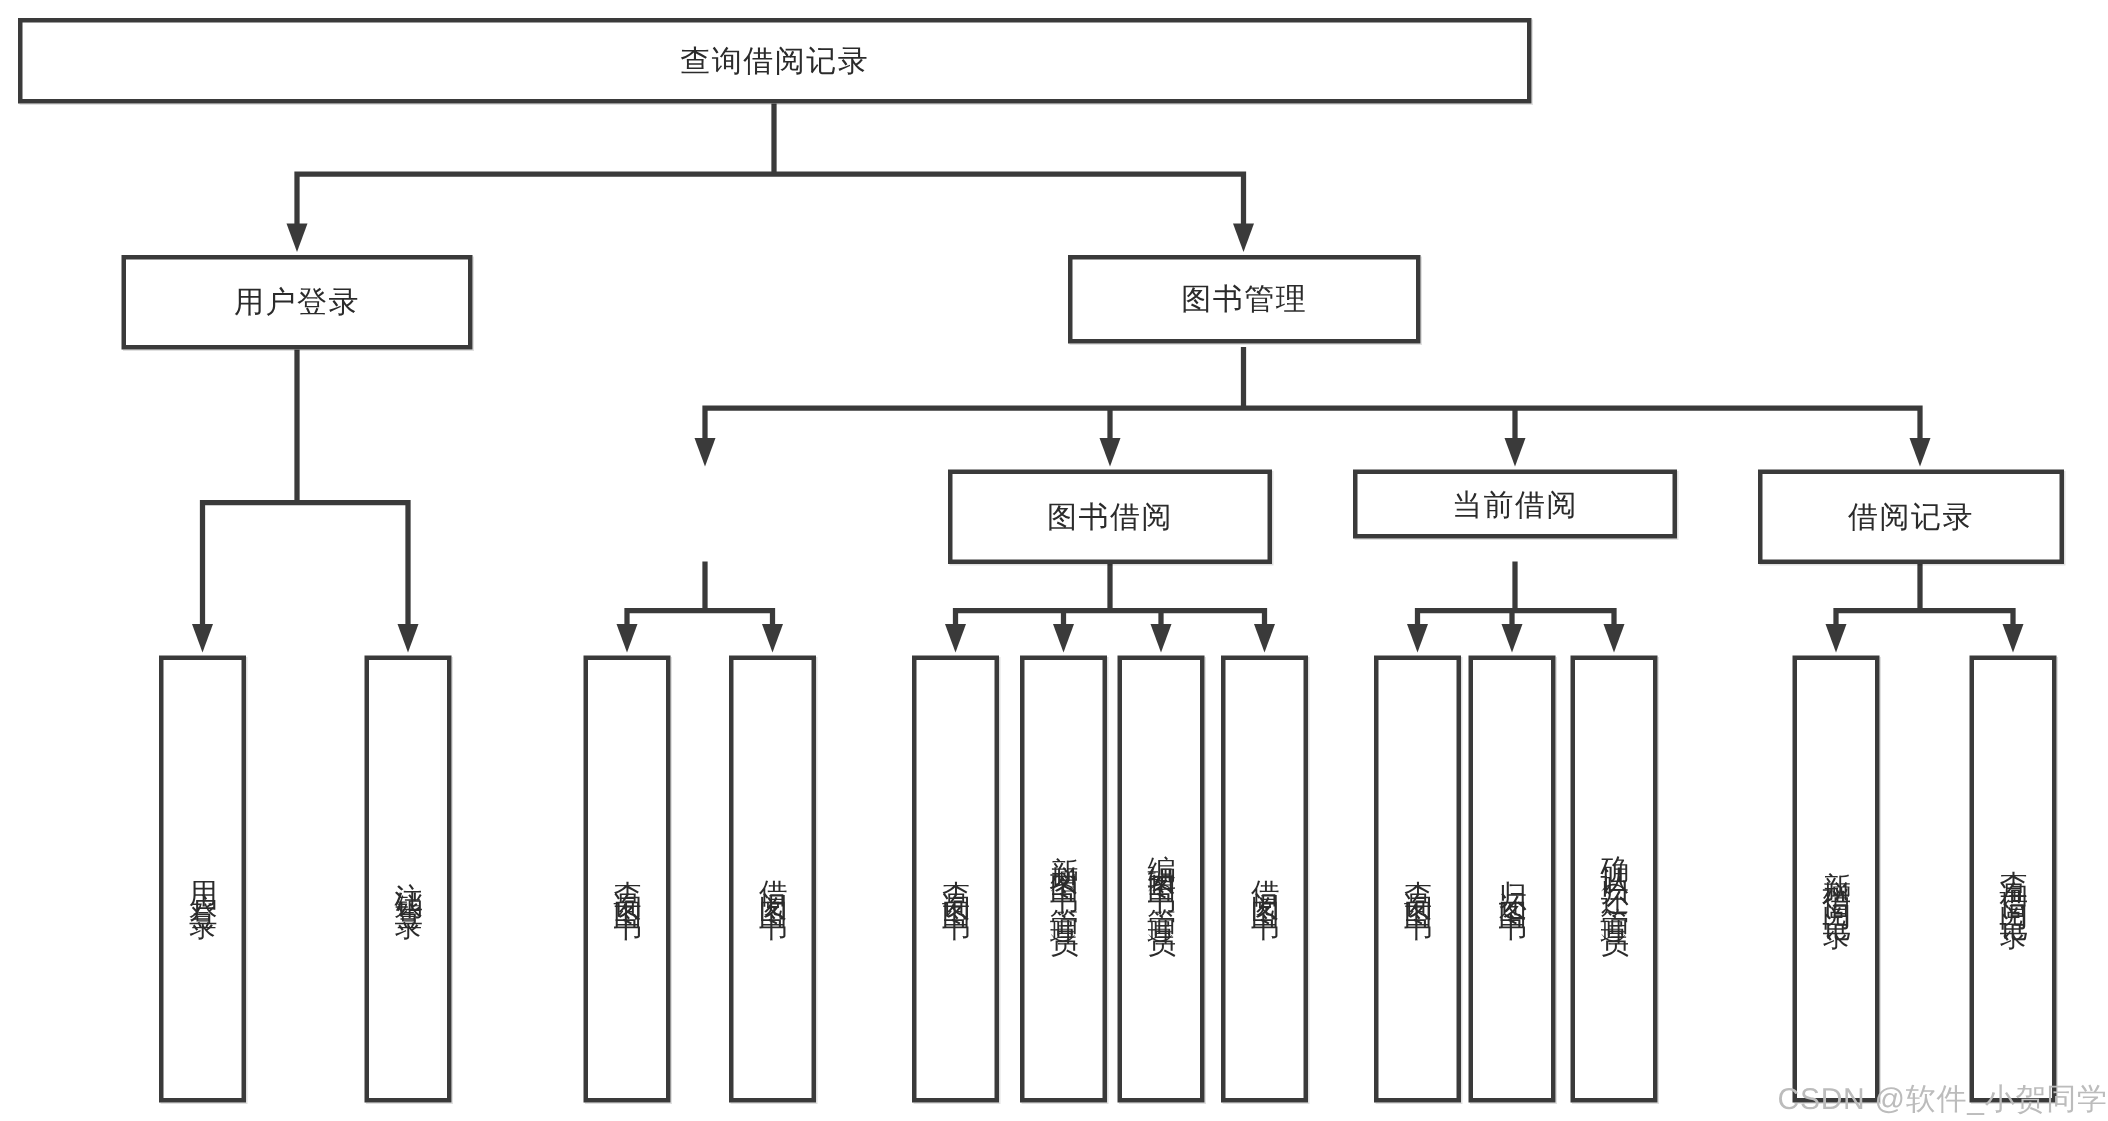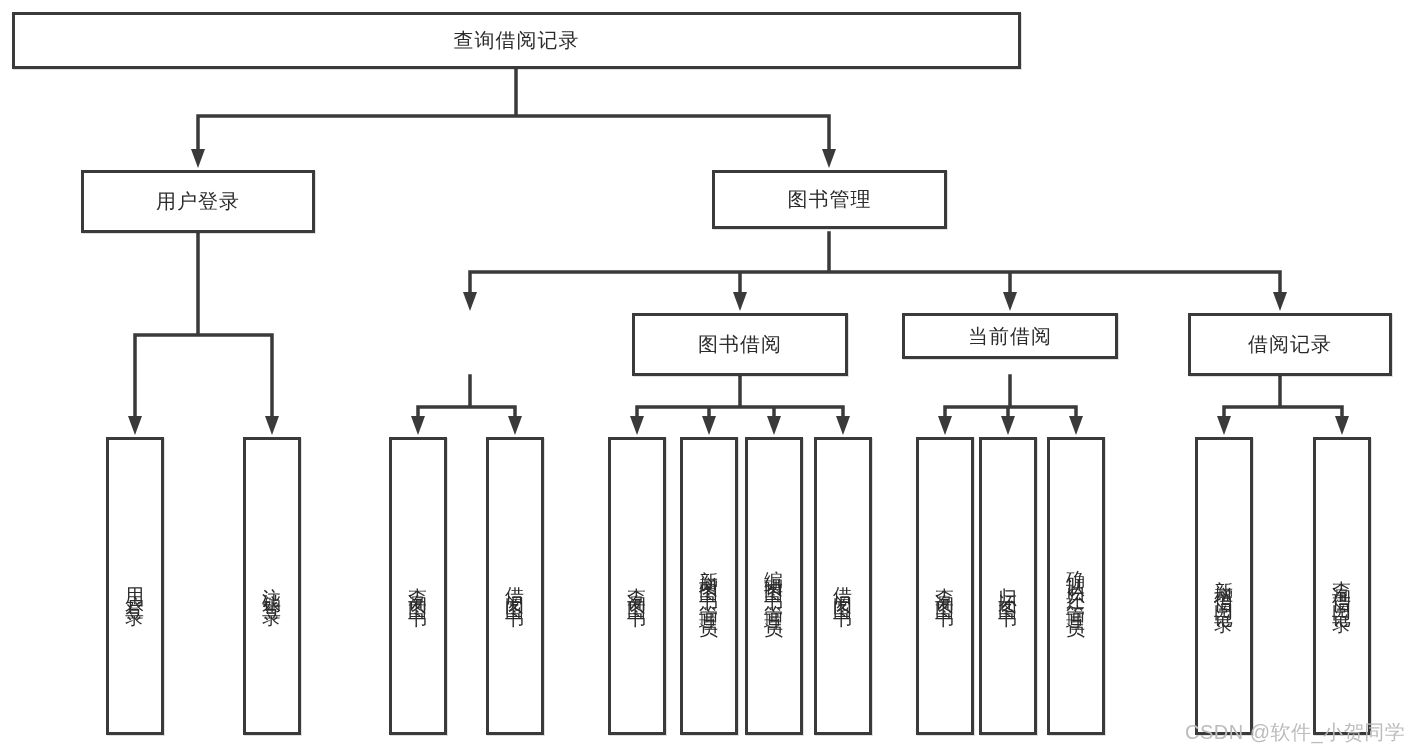--- a/index.html
+++ b/index.html
@@ -119,21 +119,21 @@
   <div class="node hnode" style="left:712px; top:170px; width:235px; height:59px;">
     <span>图书管理</span>
   </div>
 
   <div class="node hnode" style="left:632px; top:313px; width:216px; height:63px;">
     <span>图书借阅</span>
   </div>
   <div class="node hnode" style="left:902px; top:313px; width:216px; height:46px;">
     <span>当前借阅</span>
   </div>
-  <div class="node hnode" style="left:1172px; top:313px; width:204px; height:63px;margin-left:16px;">
+  <div class="node hnode" style="left:1172px; top:313px; width:204px; height:63px;">
     <span>借阅记录</span>
   </div>
 
   <div class="node leaf" style="left:106px;">
     <span class="vtext">用户登录</span>
   </div>
   <div class="node leaf" style="left:243px;">
     <span class="vtext">注销登录</span>
   </div>
 

